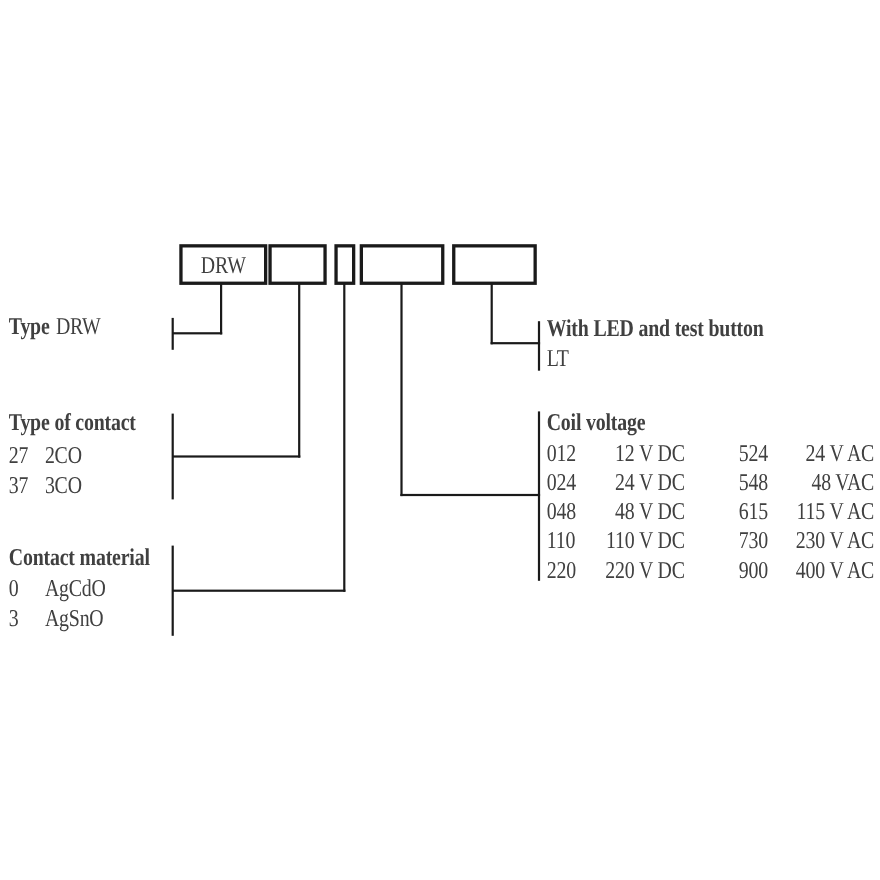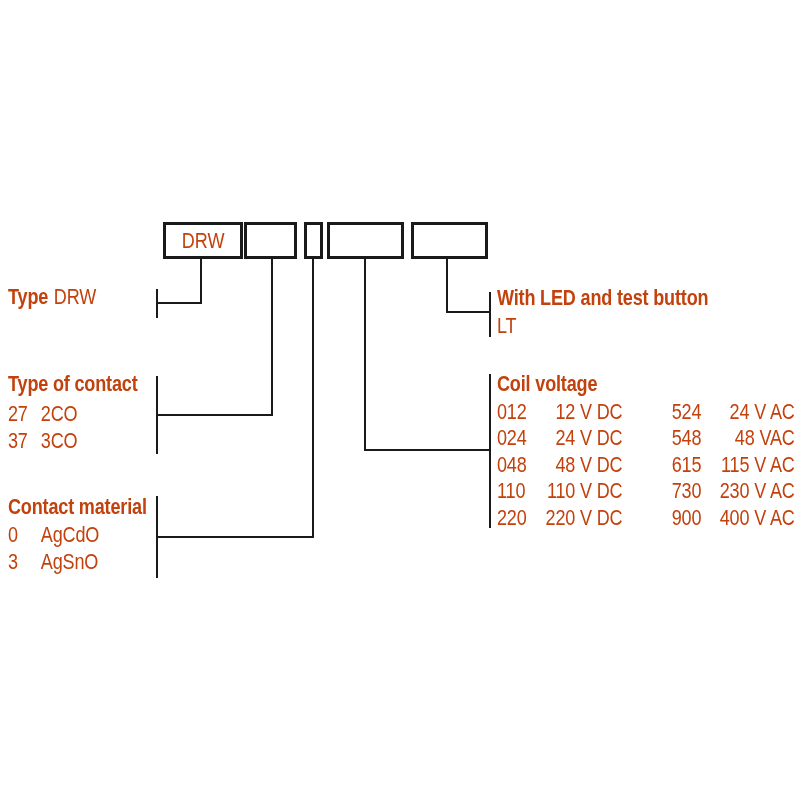--- a/index.html
+++ b/index.html
@@ -5,22 +5,22 @@
   html, body {
     margin: 0;
     padding: 0;
     background: #ffffff;
   }
   .canvas {
     position: relative;
     width: 800px;
     height: 800px;
     background: #ffffff;
-    font-family: Liberation Sans, sans-serif;
-    color: #c2410c;
+    font-family: Liberation Serif, serif;
+    color: #404040;
     overflow: hidden;
   }
   
   .code-box {
     position: absolute;
     top: 222px;
     height: 37px;
     box-sizing: border-box;
     border: 3px solid #1a1a1a;
     background: #ffffff;

